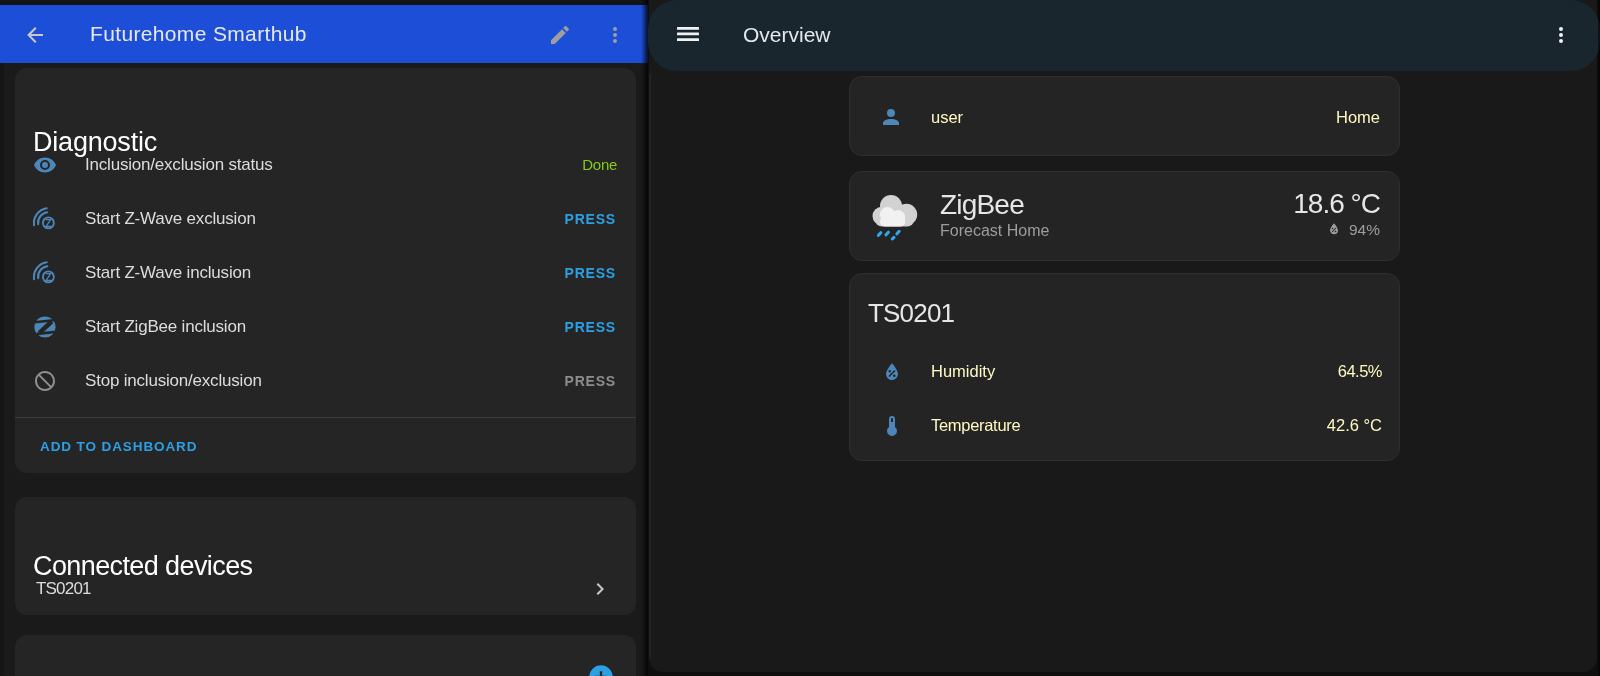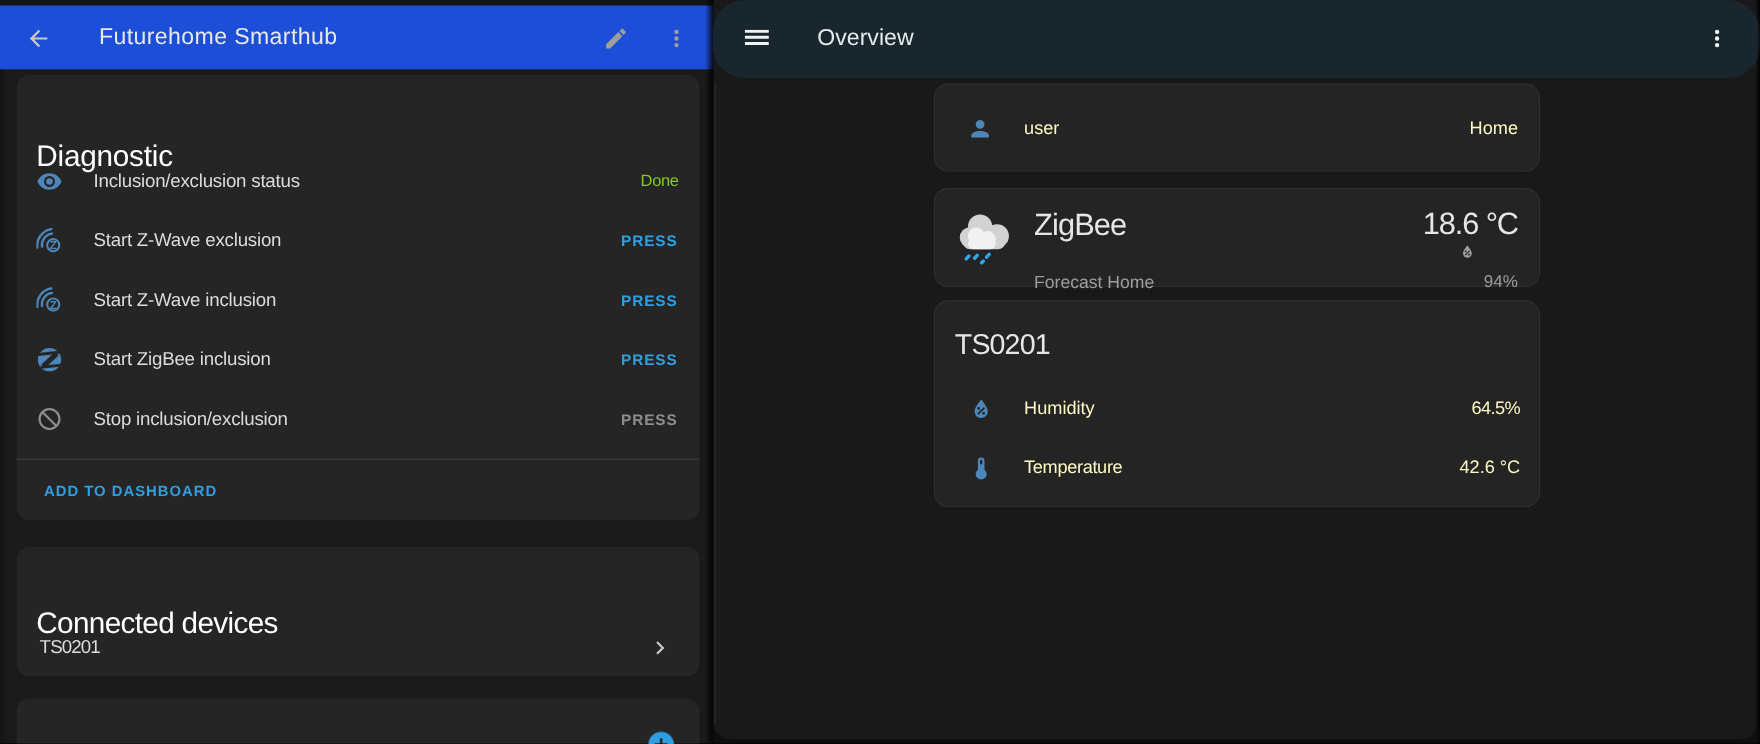--- a/index.html
+++ b/index.html
@@ -32,21 +32,21 @@
   #r-edge { position:absolute; left:1597.5px; top:0; width:2.5px; height:676px; background:rgba(0,0,0,0.45); }
   #r-header { position:absolute; left:0; top:0; width:952px; height:71px; background:#19262e;border-radius:29px; }
   #r-title { position:absolute; left:95px; top:0; height:66px; line-height:69px; font-size:21px; color:#e4e9eb; }
   #r-sliver { position:absolute; left:0.5px; top:74px; width:2.5px; height:585px; background:#242424; border-radius:0 3px 3px 0; }
   .rcard { position:absolute; left:201px; width:551px; background:#242424; border:1px solid #2f2f2f; border-radius:13px; }
   #card-user { top:76px; height:80px; }
   #card-weather { top:171px; height:90px; }
   #card-ts { top:273px; height:188px; }
   .rrow-icon { position:absolute; width:24px; height:24px; }
   .sm-label { font-size:16.5px; color:#fef9c3; }
-  .grey { color:#9d9d9d;margin-top:27px; }
+  .grey { color:#9d9d9d; }
 </style>
 </head>
 <body>
 
 <div id="left">
   <div id="l-topstrip"></div>
   <div id="l-leftstrip"></div>
   <div id="l-rightedge"></div>
   <div id="l-header">
     <svg class="abs" style="left:23px;top:18px" width="24" height="24" viewBox="0 0 24 24">

